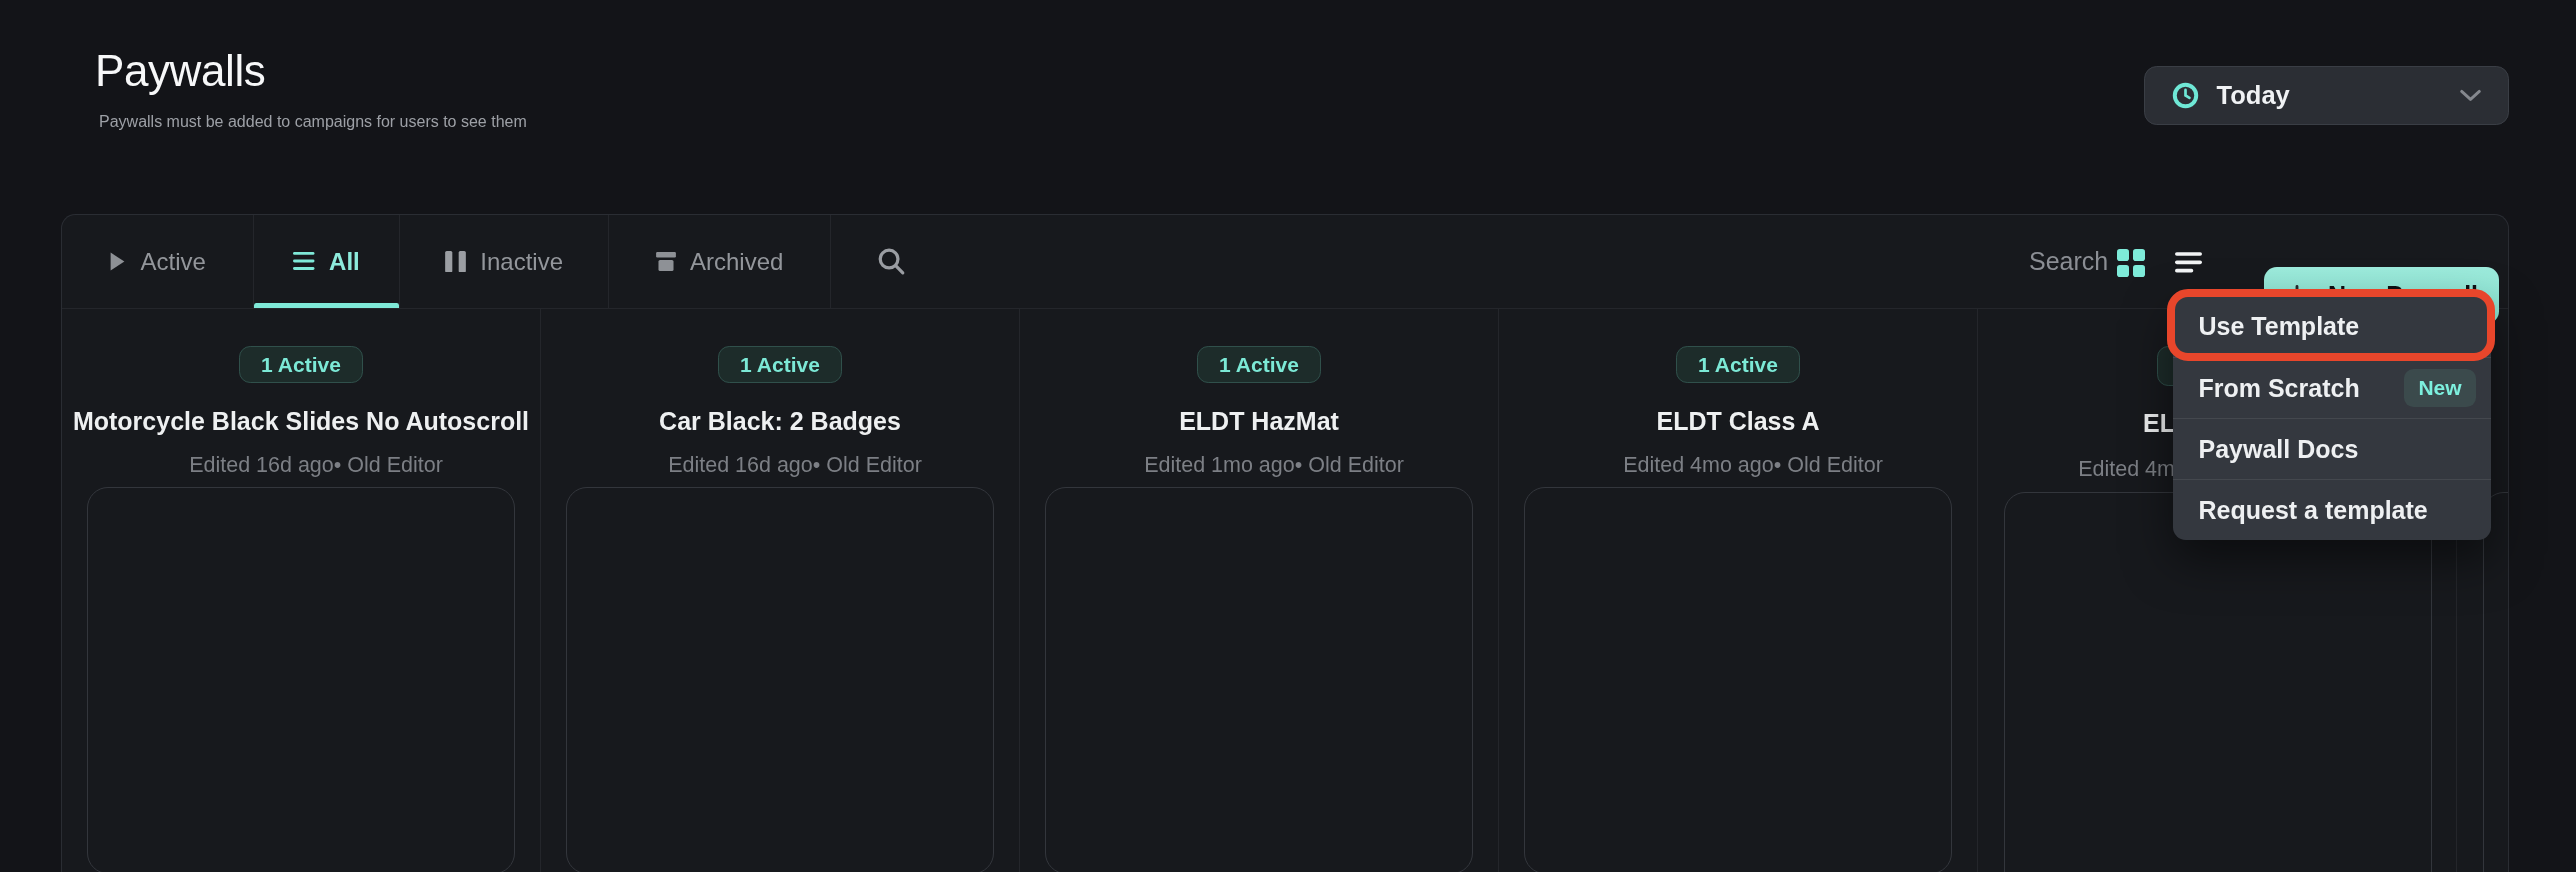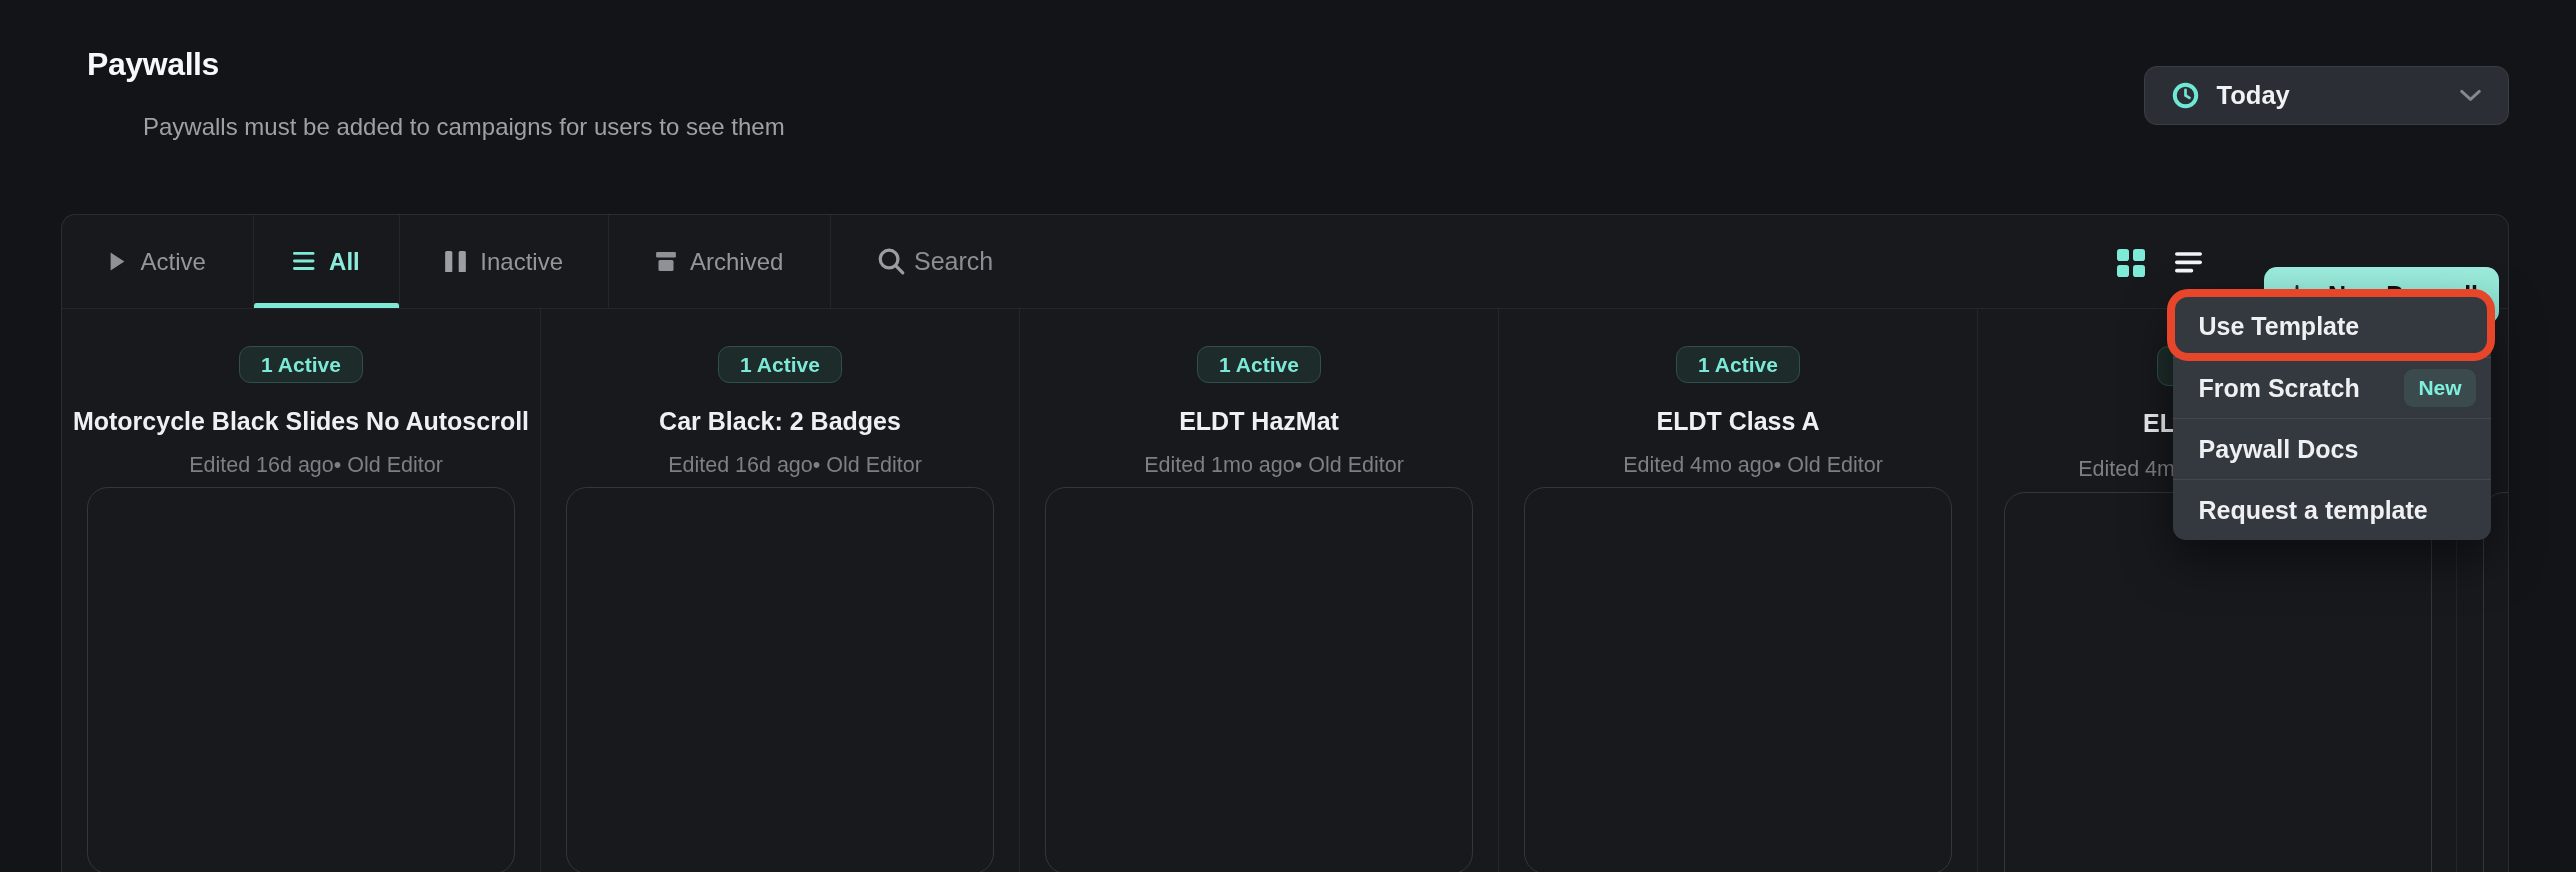--- a/index.html
+++ b/index.html
@@ -4,42 +4,42 @@
 <style>
   * { margin:0; padding:0; box-sizing:border-box; }
   html,body { width:2576px; height:873px; }
   body {
     position:relative; overflow:hidden;
     background:#131418;
     font-family:"Liberation Sans", sans-serif;
     color:#eef0f2;
   }
   
-  .page-title { position:absolute; left:87px; top:46px; font-size:32px; font-weight:700; color:#f7f8f9; letter-spacing:-0.4px; }
-  .page-subtitle { position:absolute; left:99px; top:113px; font-size:24px; color:#9da0a6;margin-left:44px; }
+  .page-title { position:absolute; left:95px; top:46px; font-size:44px; font-weight:400; color:#f7f8f9; letter-spacing:-0.4px; }
+  .page-subtitle { position:absolute; left:99px; top:113px; font-size:16px; color:#9da0a6; }
   .today-btn {
     position:absolute; left:2144px; top:66px; width:365px; height:59px;
     background:#2b2e34; border:0.8px solid #3a3e45; border-radius:12.8px;
     display:flex; align-items:center; padding:0 27px; cursor:pointer;
   }
   .today-btn .label { font-size:25.5px; font-weight:700; color:#f0f2f4; margin-left:17.6px; }
   .today-btn .chev { margin-left:auto; }
   
   .panel {
     position:absolute; left:61px; top:214px; width:2448px; height:659px;
     background:#17191d; border:0.8px solid #2a2d33; border-bottom:none;
     border-radius:14.4px 14.4px 0 0; overflow:hidden;
   }
   .tabbar { position:relative; height:94px; border-bottom:0.8px solid #24262b; display:flex; align-items:stretch; }
   .tab { position:relative; display:flex; align-items:center; justify-content:center; gap:14.4px;
          border-right:0.8px solid #24262b; cursor:pointer; font-size:24px; color:#93969b; font-weight:400; }
   .tab.w-all {width:146px;} .tab.w-active {width:192px;} .tab.w-inactive {width:209px;justify-content:center;} .tab.w-archived {width:222px;}
   .tab.is-active { color:#8debdc; font-weight:700; }
   .tab-underline { position:absolute; left:0; bottom:0; width:100%; height:4.8px; background:#7fe9d8; border-radius:2.4px 2.4px 0 0; }
-  .searchbox { flex:1; display:flex; align-items:center; padding-left:46px; gap:8px; }
+  .searchbox { flex:1; display:flex; align-items:center; padding-left:46px; gap:8px;justify-content:space-between; }
   .searchbox input { background:transparent; border:none; outline:none; font-size:25px; color:#d7d9dc;
                      font-family:"Liberation Sans", sans-serif; width:479px; }
   .searchbox input::placeholder { color:#8b8e94; }
   .icon-btn { position:absolute; cursor:pointer; }
   .grid-toggle { left:2055px; top:34px; }
   .list-toggle { left:2113px; top:37px; }
   .new-paywall-btn {
     position:absolute; left:2202px; top:16px; width:235px; height:57px;
     background:linear-gradient(180deg,#9debdc,#86e4d1); border:none; border-radius:12.8px;
     display:flex; align-items:center; justify-content:center; gap:19px; cursor:pointer;margin-top:36px;

